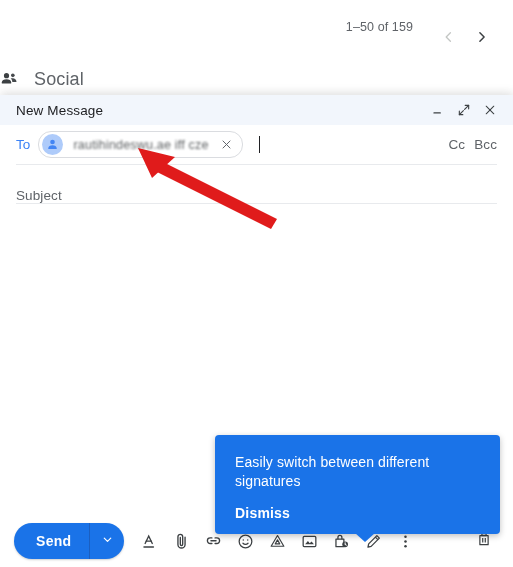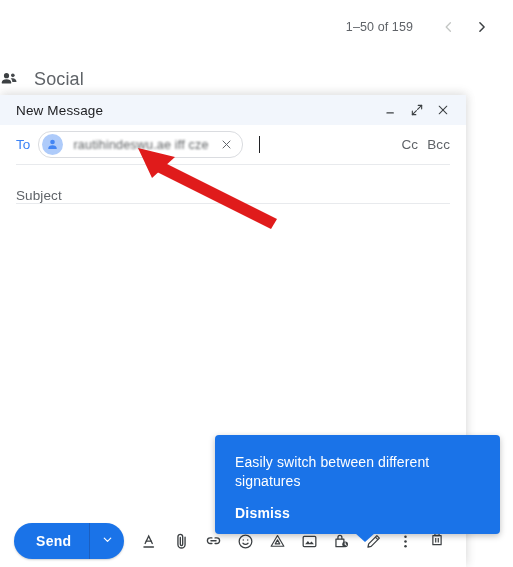--- a/index.html
+++ b/index.html
@@ -22,23 +22,23 @@
     left: 0; top: 0;
     width: 513px;
     height: 567px;
     background: #ffffff;
   }
 
   
   .pagination {
     position: absolute;
     right: 14px;
-    top: 12px;
-    display: flex;
-    align-items: center;
+    top: 20px;
+    display: flex;
+    align-items: flex-start;
     height: 30px;
   }
   .page-count {
     font-size: 12.5px;
     color: #5f6368;
     letter-spacing: .1px;
     margin-right: 18px;
     white-space: nowrap;
   }
   .nav-btn {
@@ -74,21 +74,21 @@
     font-size: 18px;
     color: #5f6368;
     letter-spacing: .15px;
   }
 
   
   .compose {
     position: absolute;
     left: 0;
     top: 95px;
-    width: 466px;
+    width: 513px;
     height: 472px;
     background: #ffffff;
     box-shadow: 0 -2px 10px rgba(0,0,0,.10), 2px 0 10px rgba(0,0,0,.06);
     display: flex;
     flex-direction: column;
   }
 
   .compose-header {
     height: 30px;
     background: #f2f6fc;

